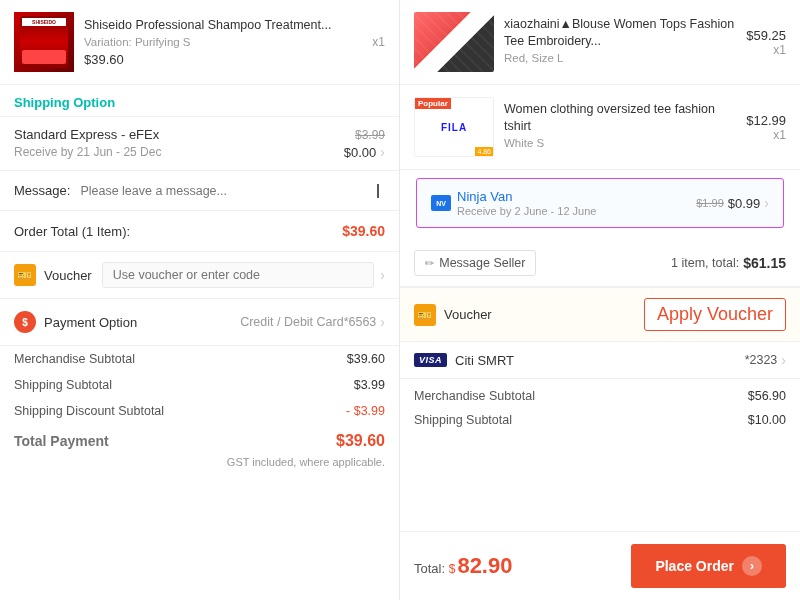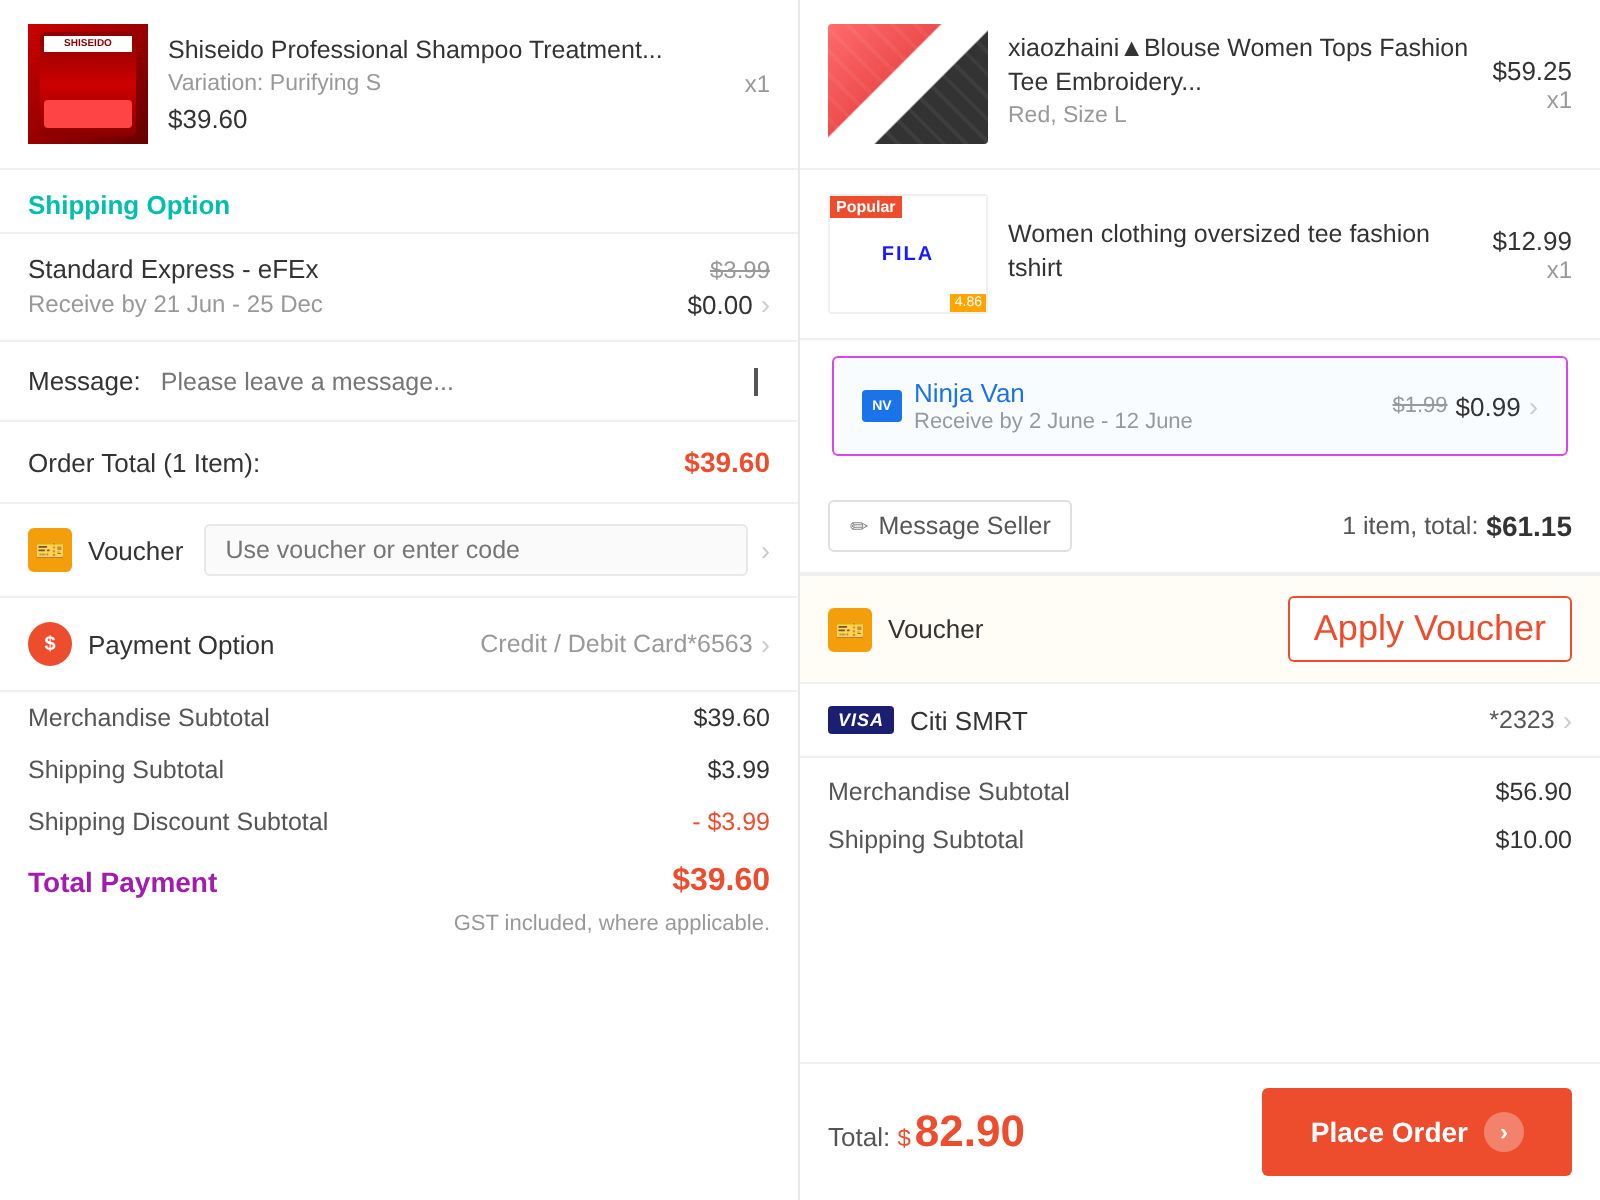--- a/index.html
+++ b/index.html
@@ -268,21 +268,21 @@
     }
 
     .total-payment-row {
       display: flex;
       justify-content: space-between;
       align-items: center;
       padding: 8px 14px 4px;
     }
     .total-payment-label {
       font-size: 14px;
-      color: #a21caf;
+      color: #737373;
       font-weight: 600;
     }
     .total-payment-value {
       font-size: 16px;
       color: #ee4d2d;
       font-weight: 700;
     }
 
     .gst-note {
       padding: 2px 14px 12px;
@@ -679,20 +679,21 @@
 
   <div class="right-product-card">
     <div class="right-product-img">
       <div class="img-fila">
         <div class="badge-popular">Popular</div>
         <div class="rating-badge">4.86</div>
       </div>
     </div>
     <div class="product-info">
       <div class="product-name">Women clothing oversized tee fashion tshirt</div>
+      <div class="product-variation">White S</div>
     </div>
     <div style="text-align:right;flex-shrink:0;margin-left:8px;">
       <div class="product-price">$12.99</div>
       <div class="product-qty">x1</div>
     </div>
   </div>
 
   <div style="padding:4px 8px 8px;">
     <div class="ninja-van-row">
       <div class="ninja-van-left">

